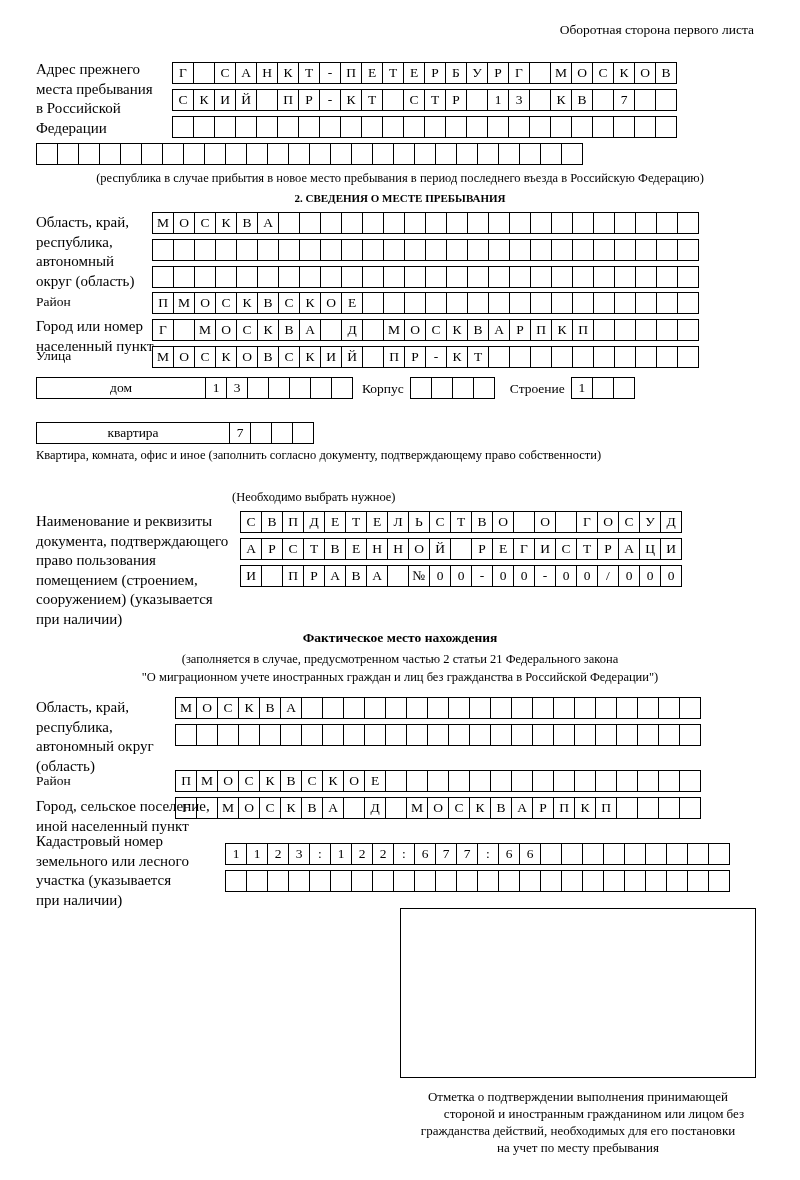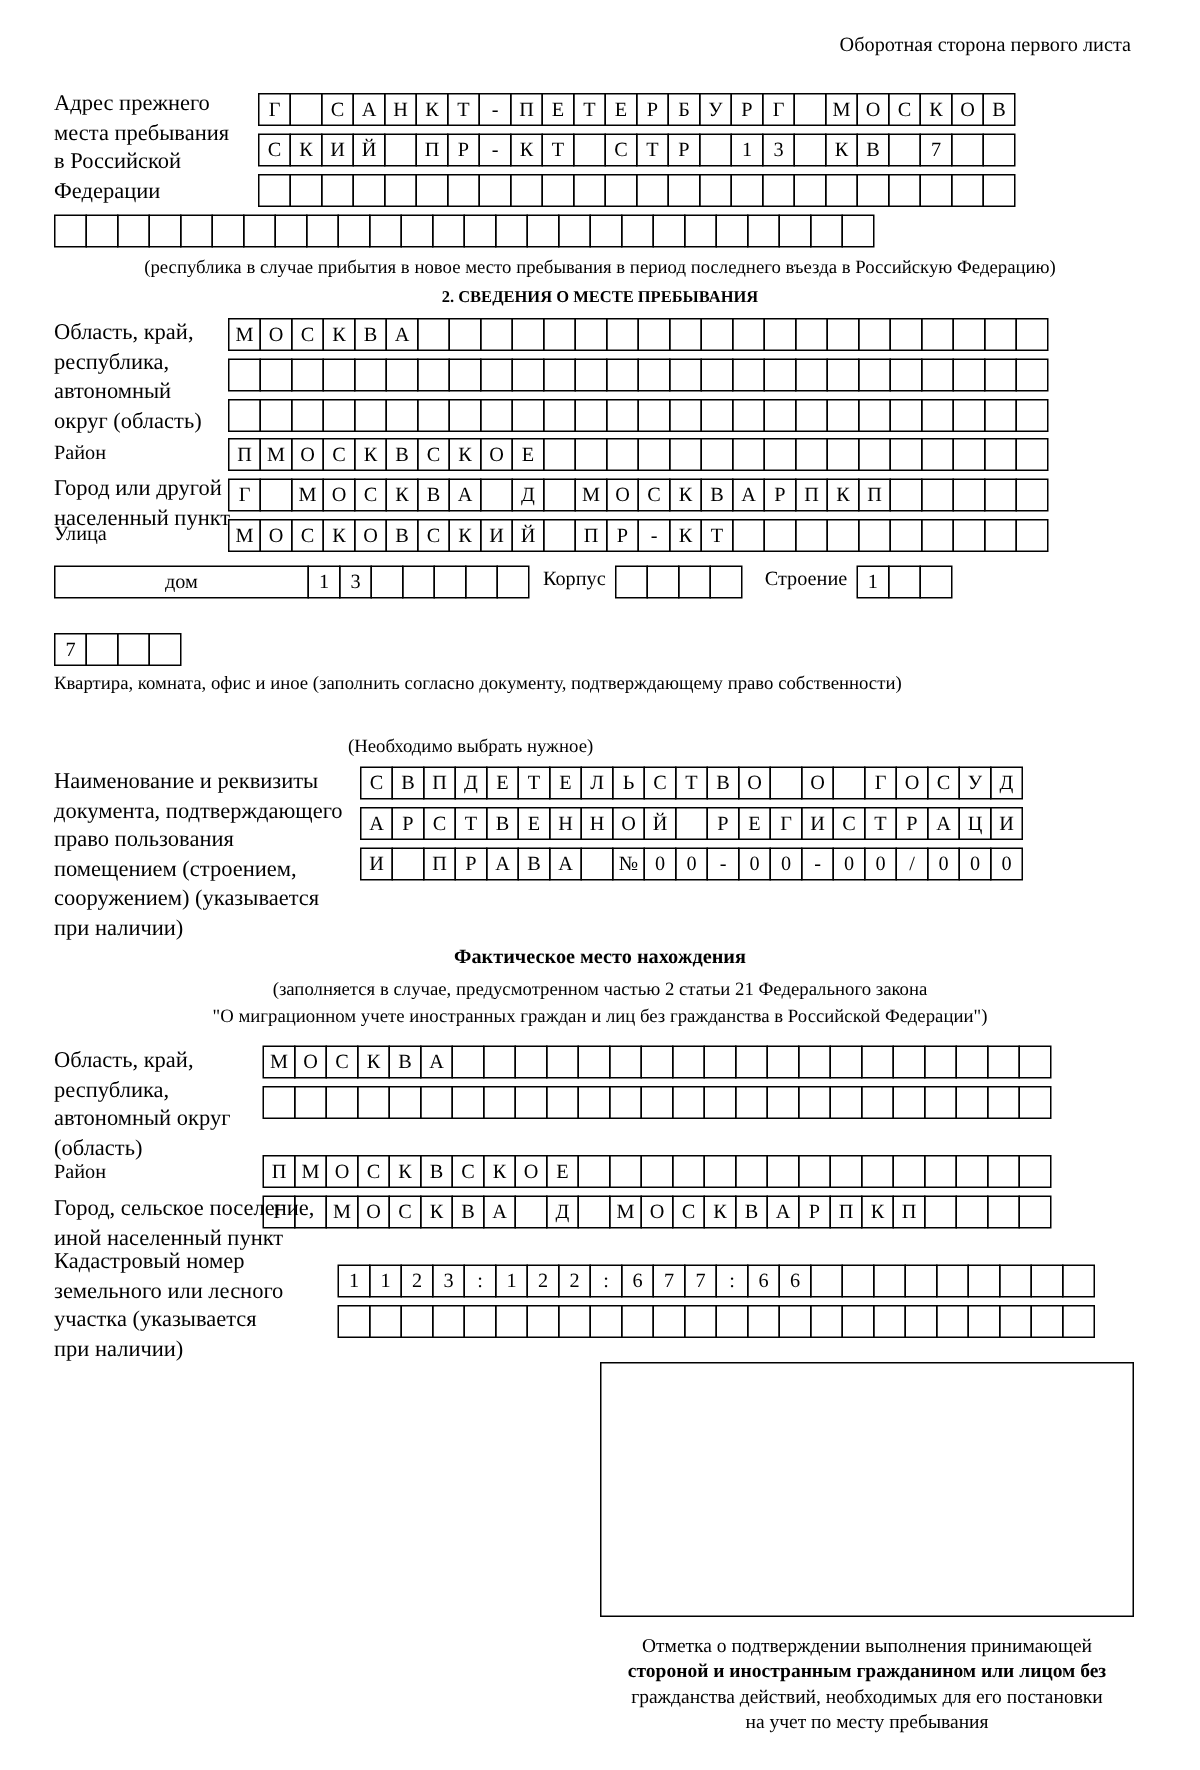--- a/index.html
+++ b/index.html
@@ -302,21 +302,21 @@
     <div class="cell"></div>
     <div class="cell"></div>
     <div class="cell"></div>
     <div class="cell"></div>
     <div class="cell"></div>
     <div class="cell"></div>
     <div class="cell"></div>
   </div>
 
   <div class="lbl-multi" style="position:absolute;left:36px;top:317px;">
-    <div>Город или другой</div>
+    <div>Город или номер</div>
     <div>населенный пункт</div>
   </div>
   <div class="cellrow" style="position:absolute;left:152px;top:319px;">
     <div class="cell">Г</div>
     <div class="cell"></div>
     <div class="cell">М</div>
     <div class="cell">О</div>
     <div class="cell">С</div>
     <div class="cell">К</div>
     <div class="cell">В</div>
@@ -364,41 +364,42 @@
     <div class="cell"></div>
     <div class="cell"></div>
     <div class="cell"></div>
     <div class="cell"></div>
     <div class="cell"></div>
     <div class="cell"></div>
     <div class="cell"></div>
     <div class="cell"></div>
   </div>
 
-  <div style="position:absolute;left:36px;top:377px;display:flex;align-items:flex-start;">
+  <div style="position:absolute;left:36px;top:377px;display:flex;align-items:center;">
     <div class="boxlabel" style="width:170px;">дом</div>
     <div class="cell">1</div>
     <div class="cell">3</div>
     <div class="cell"></div>
     <div class="cell"></div>
     <div class="cell"></div>
     <div class="cell"></div>
     <div class="cell"></div>
     <div class="lbl" style="margin-left:10px;margin-right:6px;">Корпус</div>
     <div class="cell"></div>
     <div class="cell"></div>
     <div class="cell"></div>
     <div class="cell"></div>
     <div class="lbl" style="margin-left:16px;margin-right:6px;">Строение</div>
     <div class="cell">1</div>
     <div class="cell"></div>
     <div class="cell"></div>
   </div>
 
   <div style="position:absolute;left:36px;top:422px;display:flex;">
+    <div class="boxlabel" style="width:194px;">квартира</div>
     <div class="cell">7</div>
     <div class="cell"></div>
     <div class="cell"></div>
     <div class="cell"></div>
   </div>
   <div class="note" style="position:absolute;left:36px;top:448px;">Квартира, комната, офис и иное (заполнить согласно документу, подтверждающему право собственности)</div>
 
   <div class="note" style="position:absolute;left:232px;top:490px;">(Необходимо выбрать нужное)</div>
 
   <div class="lbl-multi" style="position:absolute;left:36px;top:512px;">
@@ -661,17 +662,17 @@
     <div class="cell"></div>
     <div class="cell"></div>
     <div class="cell"></div>
     <div class="cell"></div>
     <div class="cell"></div>
     <div class="cell"></div>
   </div>
 
   <div class="bigbox" style="left:400px;top:908px;width:356px;height:170px;"></div>
   <div class="capt" style="left:380px;top:1088px;width:396px;">Отметка о подтверждении выполнения принимающей</div>
-  <div class="capt" style="left:380px;top:1105px;width:396px;font-weight:bold;">стороной и иностранным гражданином или лицом без</div>
+  <div class="capt" style="left:396px;top:1105px;width:396px;">стороной и иностранным гражданином или лицом без</div>
   <div class="capt" style="left:380px;top:1122px;width:396px;">гражданства действий, необходимых для его постановки</div>
   <div class="capt" style="left:380px;top:1139px;width:396px;">на учет по месту пребывания</div>
 
 </div>
 
 </body></html>

